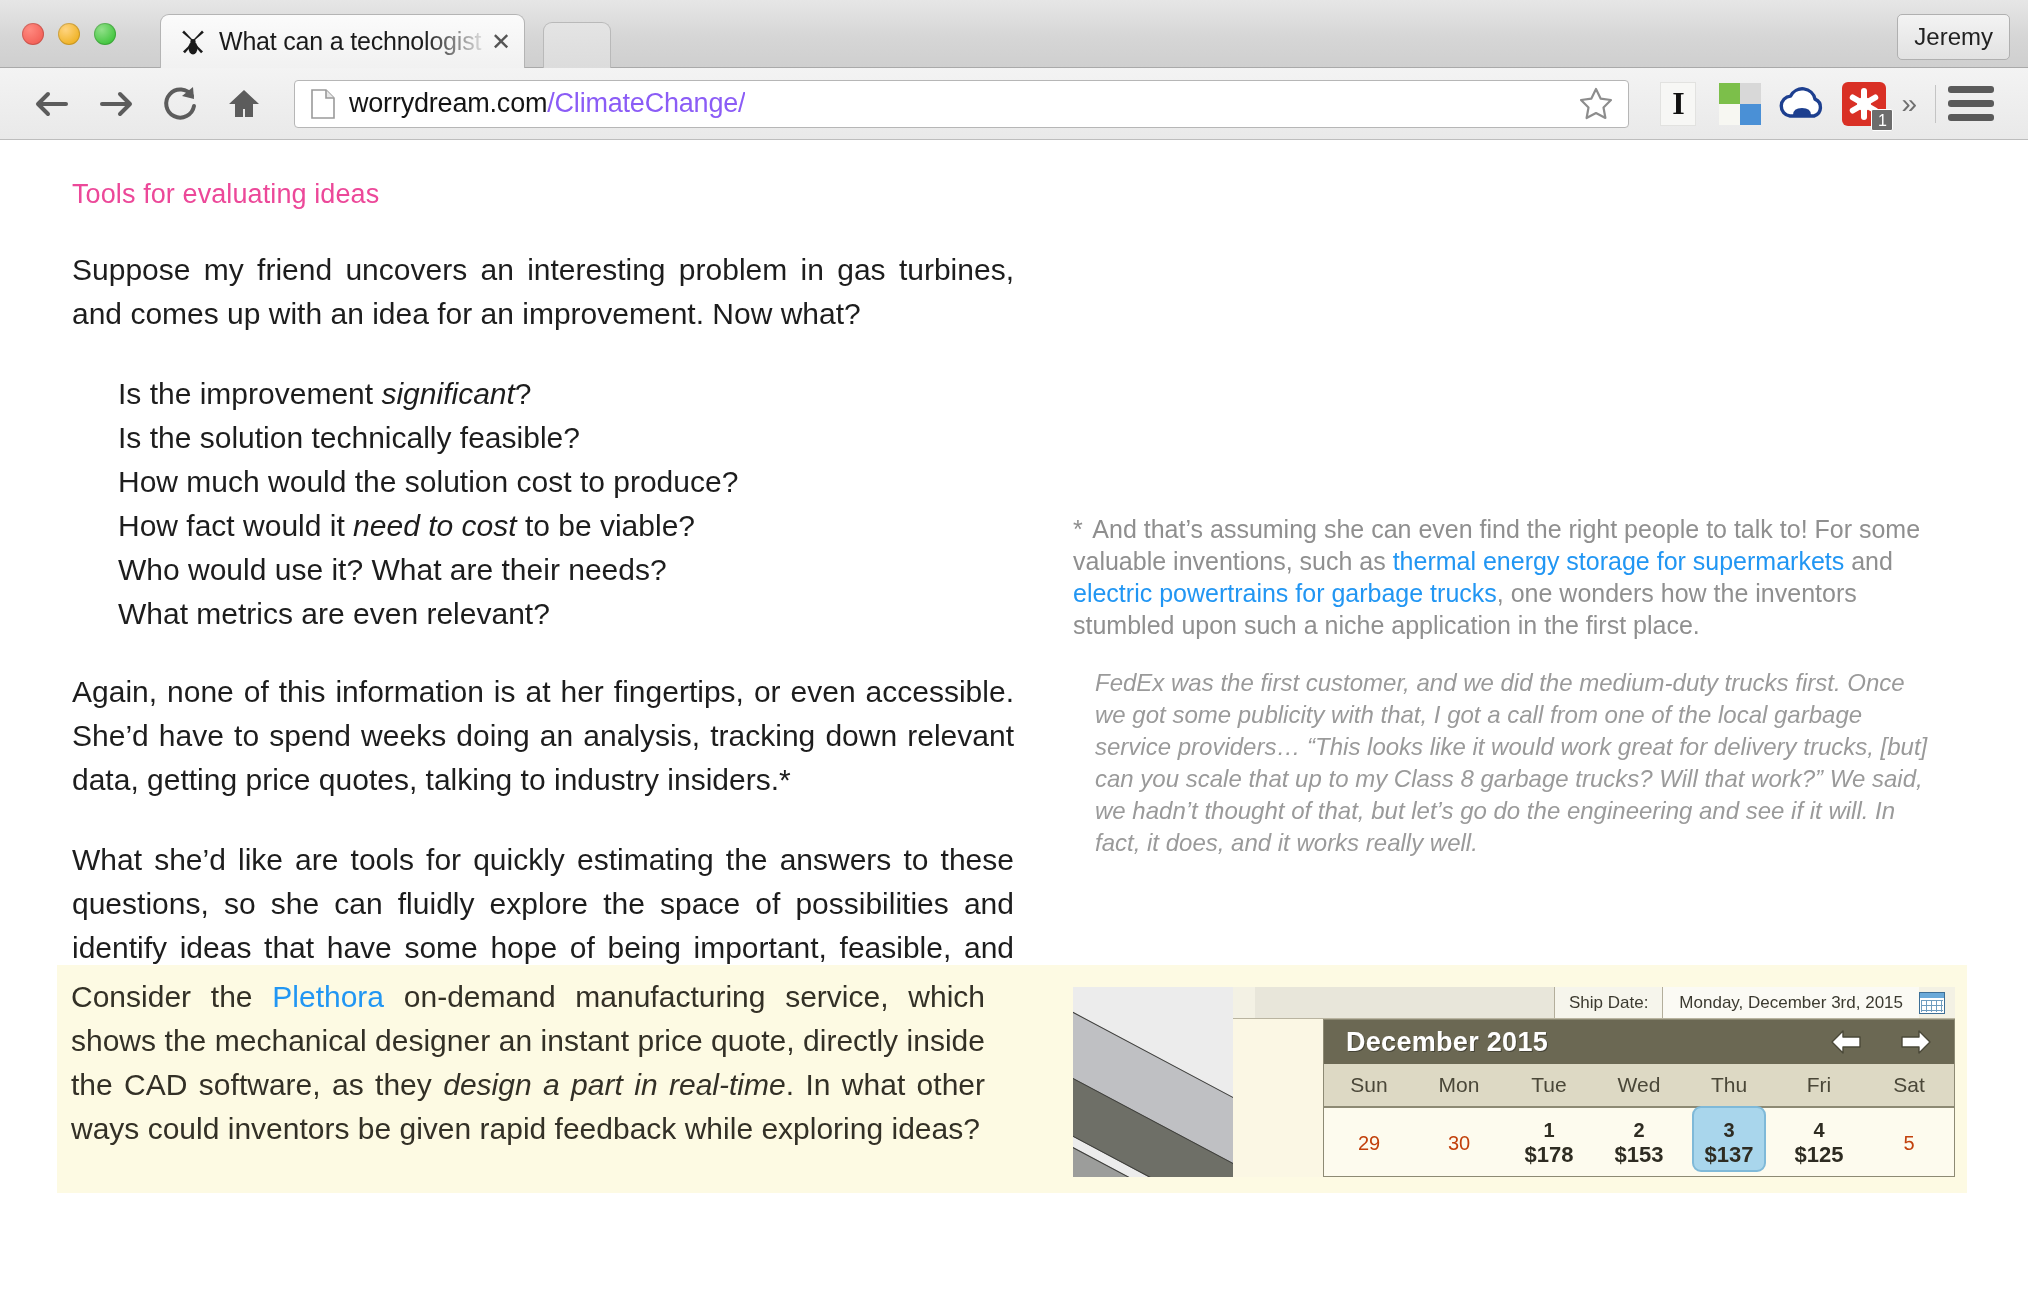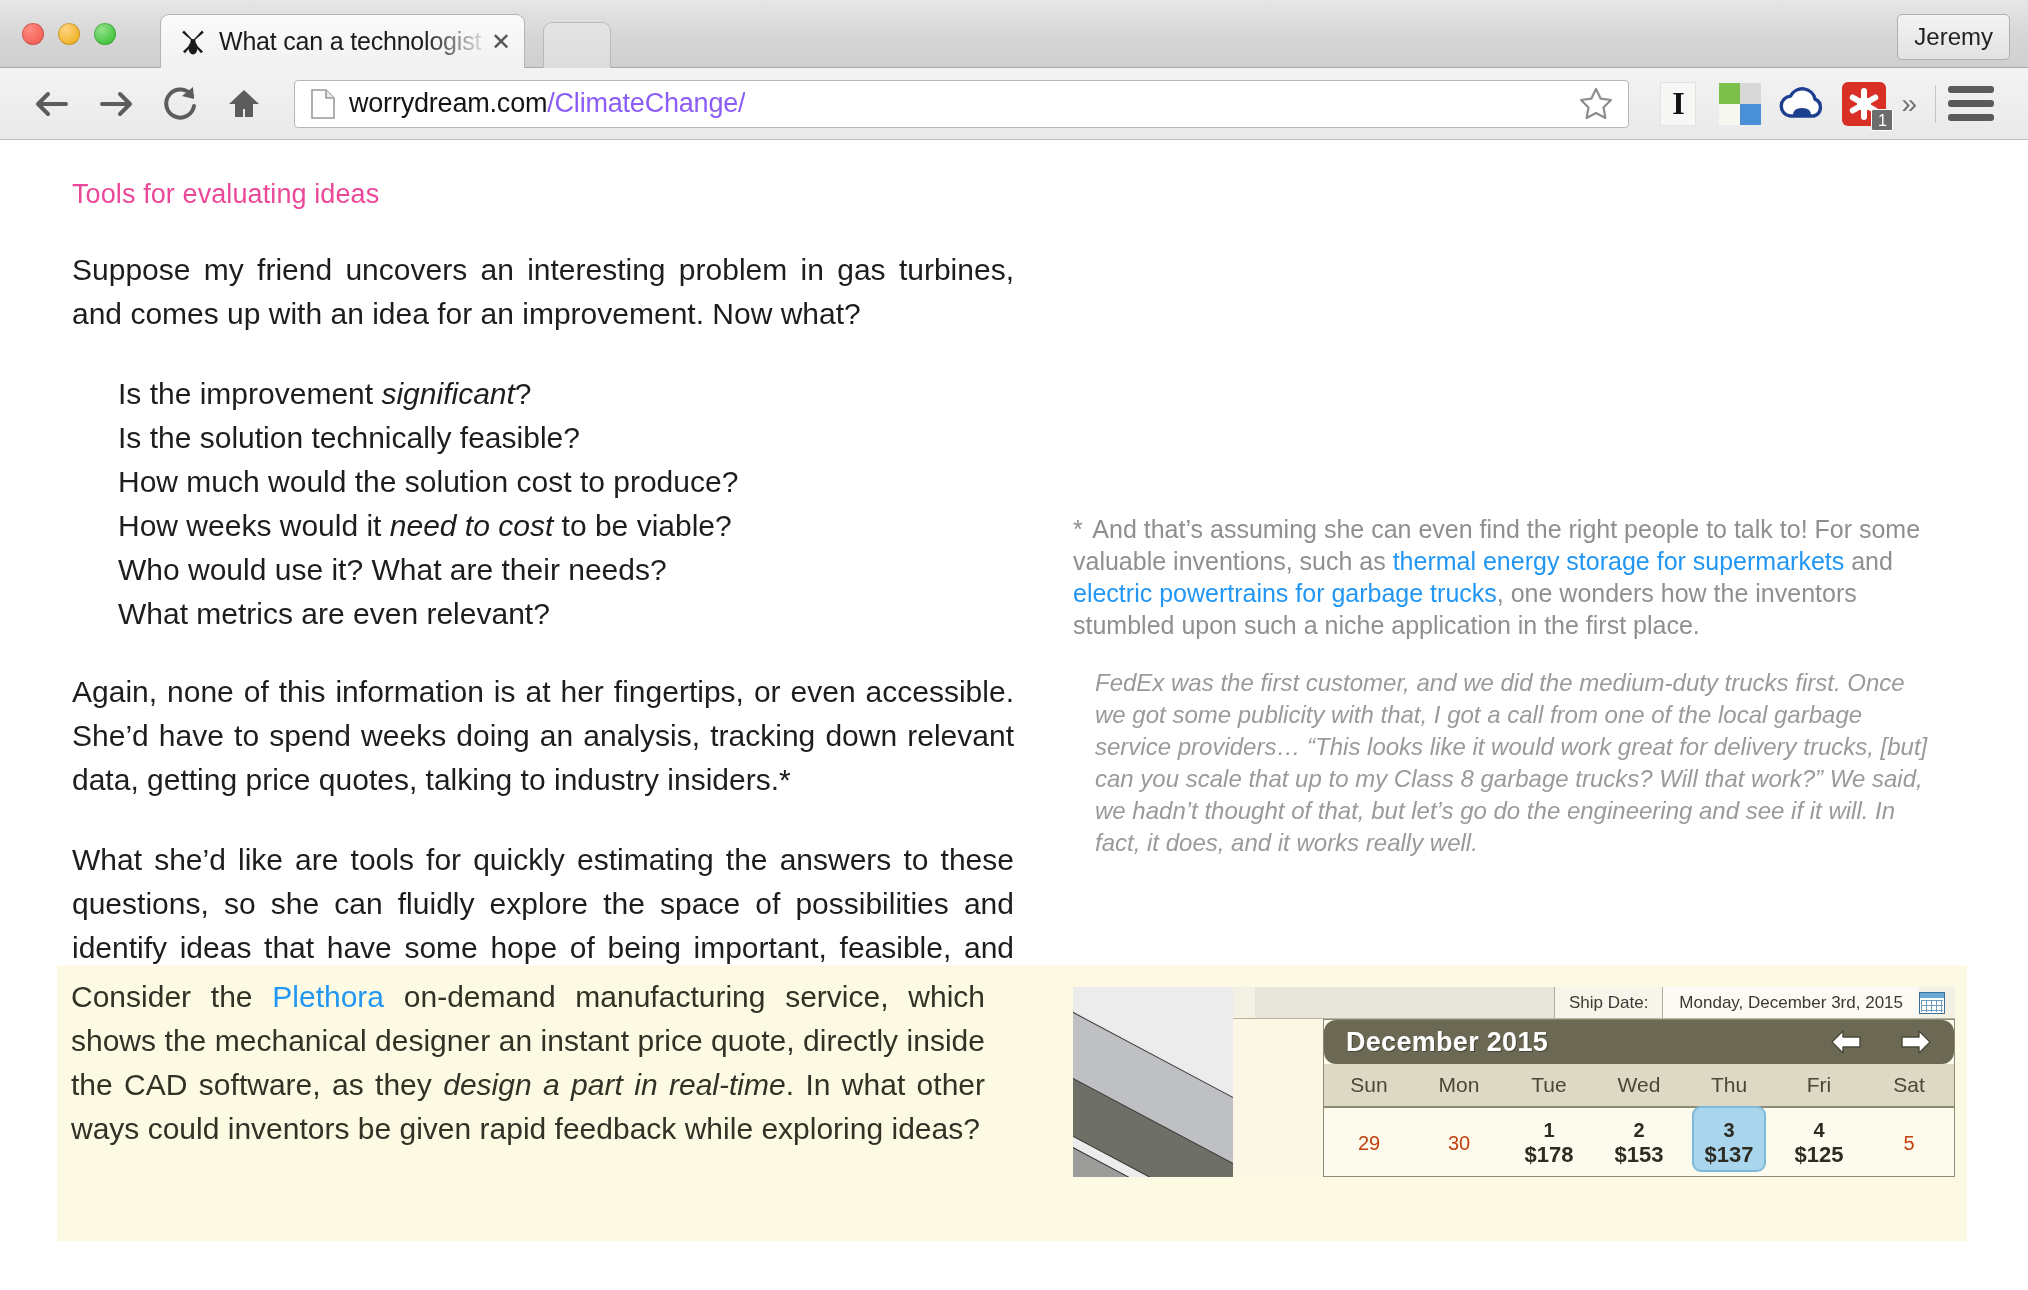--- a/index.html
+++ b/index.html
@@ -138,21 +138,21 @@
   }
   .side-note .star-mark { margin-right:4px; }
   .side-note a, .link { color:#2196f3; text-decoration:none; }
   .blockquote {
     font-size:24px; line-height:32px; color:#9a9a9a; font-style:italic;
     margin: 0 0 0 22px;
   }
 
   
   #highlight-band {
-    position:absolute; left:57px; top:824px; width:1910px; height:276px;
+    position:absolute; left:57px; top:824px; width:1910px; height:228px;
     background:#fdfae3;
   }
   #highlight-text {
     position:absolute; left:0; top:10px; width:950px; padding: 0 22px 0 14px;
     font-size:30px; line-height:44px; color:#333026; text-align:justify;
   }
   #highlight-text em { font-style:italic; }
 
   
   #cad-shot {
@@ -201,21 +201,21 @@
       repeating-linear-gradient(to bottom, #6f9dbf 0 1px, transparent 1px 5px);
   }
 
   
   .cal-popup {
     position:absolute; left:250px; top:32px; width:632px; height:158px;
     border:1px solid #8d8a74; background:#fdfbee;
   }
   .cal-title {
     height:44px; background:#6b6853; display:flex; align-items:center;
-    padding: 0 22px; color:#fff;border-radius:12px;
+    padding: 0 22px; color:#fff;
   }
   .cal-title-text { font-size:27px; font-weight:bold; letter-spacing:0.3px;
     text-shadow: 1px 1px 0 rgba(0,0,0,.35); }
   .cal-navs { margin-left:auto; display:flex; gap:38px; align-items:center; }
   .cal-arrow { width:32px; height:26px; cursor:pointer; }
   .cal-dow {
     height:44px; background:#ddd9c4; display:grid;
     grid-template-columns: repeat(7, 1fr); align-items:center;
     border-bottom:2px solid #8d8a74;
   }
@@ -362,21 +362,21 @@
 
     <div id="main-col">
       <h2 class="section-head">Tools for evaluating ideas</h2>
 
       <p class="para">Suppose my friend uncovers an interesting problem in gas turbines, and comes up with an idea for an improvement. Now what?</p>
 
       <ul class="qlist">
         <li><span>Is the improvement </span><em>significant</em><span>?</span></li>
         <li><span>Is the solution technically feasible?</span></li>
         <li><span>How much would the solution cost to produce?</span></li>
-        <li><span>How weeks would it </span><em>need to cost</em><span> to be viable?</span></li>
+        <li><span>How fact would it </span><em>need to cost</em><span> to be viable?</span></li>
         <li><span>Who would use it? What are their needs?</span></li>
         <li><span>What metrics are even relevant?</span></li>
       </ul>
 
       <p class="para">Again, none of this information is at her fingertips, or even accessible. She’d have to spend weeks doing an analysis, tracking down relevant data, getting price quotes, talking to industry insiders.*</p>
       <p class="para last">What she’d like are tools for quickly estimating the answers to these questions, so she can fluidly explore the space of possibilities and identify ideas that have some hope of being important, feasible, and viable.</p>
     </div>
 
     <div id="side-col">
       <p class="side-note"><span class="star-mark">*</span><span> And that’s assuming she can even find the right people to talk to! For some valuable inventions, such as </span><a class="link" href="#">thermal energy storage for supermarkets</a><span> and </span><a class="link" href="#">electric powertrains for garbage trucks</a><span>, one wonders how the inventors stumbled upon such a niche application in the first place.</span></p>

